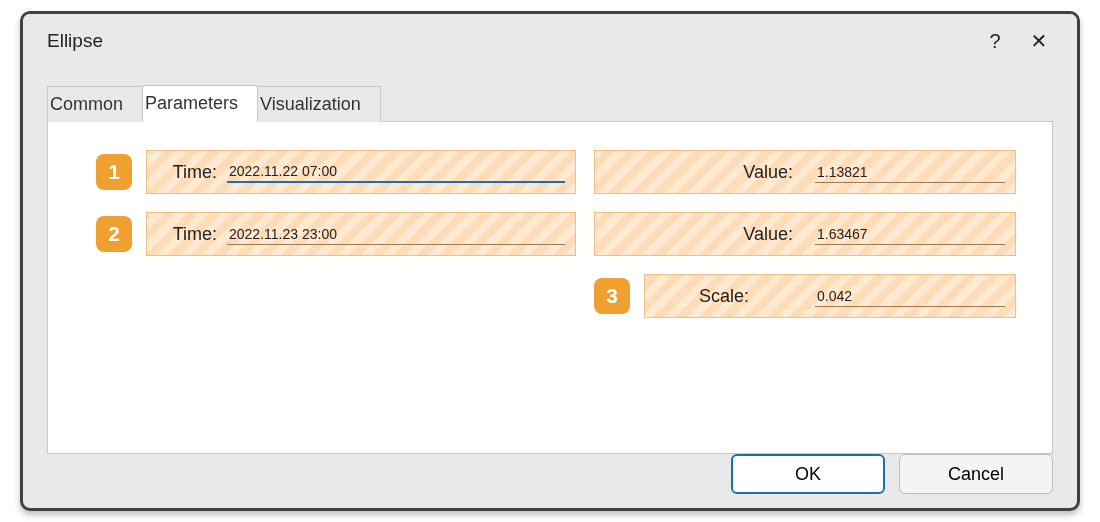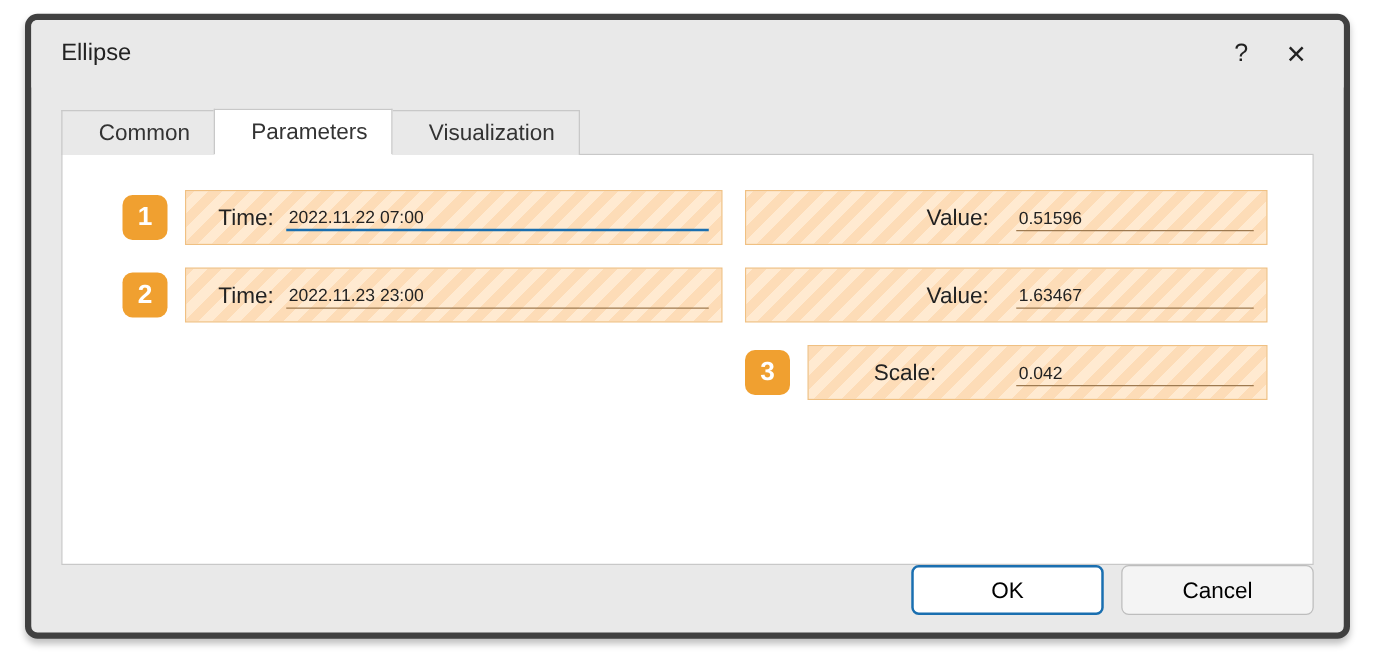--- a/index.html
+++ b/index.html
@@ -2,21 +2,21 @@
 <html><head>
   <meta charset="utf-8">
   <style>
     * { box-sizing: border-box; margin: 0; padding: 0; font-family: "Segoe UI", Tahoma, sans-serif; }
     body { background: #fff; width: 1100px; height: 522px; display: flex; align-items: center; justify-content: center; }
 
     .dialog {
       width: 1060px;
       height: 500px;
       background: #e9e9e9;
-      border: 5px solid #404040;
+      border: 3px solid #404040;
       border-radius: 10px;
       box-shadow: 0 4px 6px rgba(0,0,0,0.25);
       display: flex;
       flex-direction: column;
       overflow: hidden;
     }
 
     .titlebar {
       height: 54px;
       display: flex;
@@ -43,21 +43,21 @@
       padding: 16px 24px 14px 24px;
     }
 
     .tabs {
       display: flex;
       align-items: flex-end;
       position: relative;
       z-index: 2;
     }
     .tab {
-      padding: 7px 19px 7px 29px;
+      padding: 7px 19px 7px 2px;
       font-size: 18px;
       color: #333;
       background: #e9e9e9;
       border: 1px solid #c8c8c8;
       border-bottom: none;
       position: relative;
       top: 1px;
       cursor: pointer;
     }
     .tab + .tab { margin-left: -1px; }
@@ -187,21 +187,21 @@
       <div class="row">
         <div class="badge">1</div>
         <div class="field-strip" style="flex:0 0 430px;">
           <div class="lbl" style="width:60px;text-align:right;">Time:</div>
           <div class="input-line focused" style="flex:1;">2022.11.22 07:00</div>
         </div>
         <div class="gap-outside"></div>
         <div class="field-strip" style="flex:1;">
           <div class="lbl" style="flex:1;text-align:right;">Value:</div>
           <div class="spacer-narrow"></div>
-          <div class="input-line" style="width:190px;">0.51596</div>
+          <div class="input-line" style="width:190px;">1.13821</div>
         </div>
       </div>
 
       <div class="row">
         <div class="badge">2</div>
         <div class="field-strip" style="flex:0 0 430px;">
           <div class="lbl" style="width:60px;text-align:right;">Time:</div>
           <div class="input-line" style="flex:1;">2022.11.23 23:00</div>
         </div>
         <div class="gap-outside"></div>

